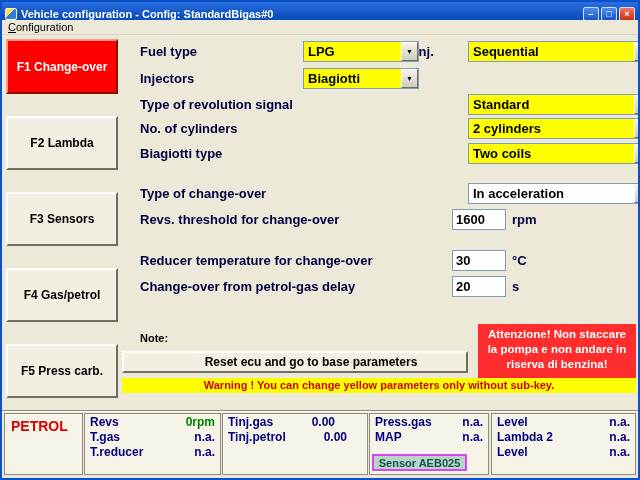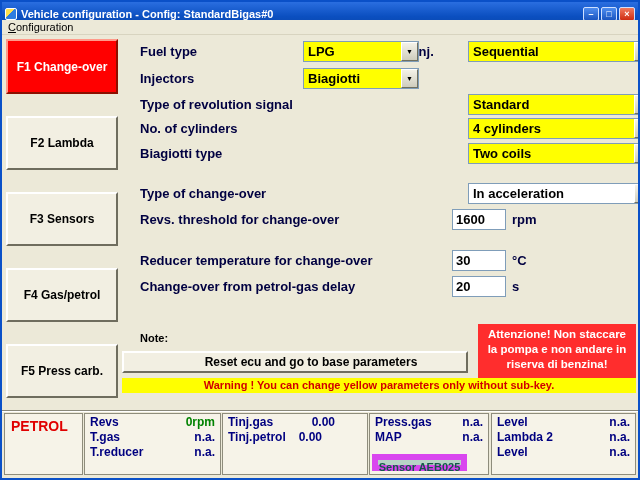--- a/index.html
+++ b/index.html
@@ -58,21 +58,21 @@
     color:#d00000; font-size:11px; font-weight:bold; text-align:center; line-height:15px; }
 
   
   .hdiv { position:absolute; left:0; top:408px; width:100%; height:2px;
     border-top:1px solid #8a887a; border-bottom:1px solid #ffffff; }
   .cell { position:absolute; top:411px; height:62px; background:#f6f3e8; border:1px solid #8e8c7c; }
   .petrol-text { font-size:14px; font-weight:bold; color:#e00000; padding:4px 0 0 6px; }
   .srow { display:flex; justify-content:space-between; padding:1px 5px 0 5px; font-size:12px; font-weight:bold; }
   .sl { color:#000080; } .sv { color:#000080; } .sv.green { color:#008200; }
   .sensor-badge { position:absolute; left:2px; top:40px; width:95px; height:17px; background:#b7d4c6;
-    border:6px solid #d946ef; color:#14574a; font-size:11px; font-weight:bold; text-align:center; line-height:15px; }
+    border:2px solid #d946ef; color:#14574a; font-size:11px; font-weight:bold; text-align:center; line-height:15px; }
 </style>
 </head>
 <body>
 
 <div class="window">
 
   <div class="titlebar">
     <span class="app-icon"></span>
     <span class="title-text">Vehicle configuration - Config: StandardBigas#0</span>
     <span class="winbtns">
@@ -114,21 +114,21 @@
   </div>
   <div class="dd" style="left:285px;top:66px;width:116px">
     <span class="dd-txt">Biagiotti</span>
     <span class="dd-btn">▼</span>
   </div>
   <div class="dd" style="left:450px;top:92px;width:184px">
     <span class="dd-txt">Standard</span>
     <span class="dd-btn">▼</span>
   </div>
   <div class="dd" style="left:450px;top:116px;width:184px">
-    <span class="dd-txt">4 cylinders</span>
+    <span class="dd-txt">2 cylinders</span>
     <span class="dd-btn">▼</span>
   </div>
   <div class="dd" style="left:450px;top:141px;width:184px">
     <span class="dd-txt">Two coils</span>
     <span class="dd-btn">▼</span>
   </div>
   <div class="dd white" style="left:450px;top:181px;width:184px">
     <span class="dd-txt">In acceleration</span>
     <span class="dd-btn">▼</span>
   </div>
@@ -165,21 +165,21 @@
       <span class="sl">T.reducer</span>
       <span class="sv">n.a.</span>
     </div>
   </div>
 
   <div class="cell" style="left:220px;width:146px">
     <div class="srow" style="padding-right:32px">
       <span class="sl">Tinj.gas</span>
       <span class="sv">0.00</span>
     </div>
-    <div class="srow" style="padding-right:45px">
+    <div class="srow" style="padding-right:20px">
       <span class="sl">Tinj.petrol</span>
       <span class="sv">0.00</span>
     </div>
   </div>
 
   <div class="cell" style="left:367px;width:120px">
     <div class="srow">
       <span class="sl">Press.gas</span>
       <span class="sv">n.a.</span>
     </div>

